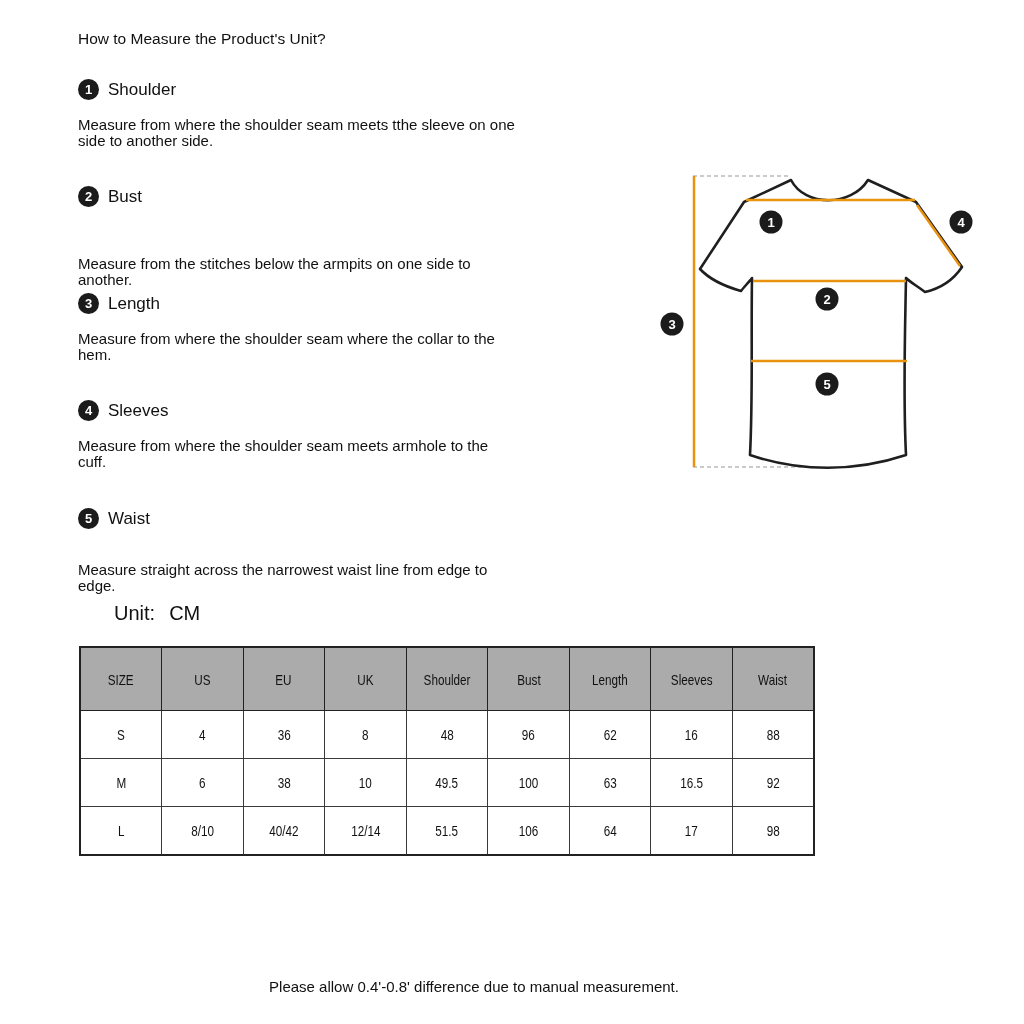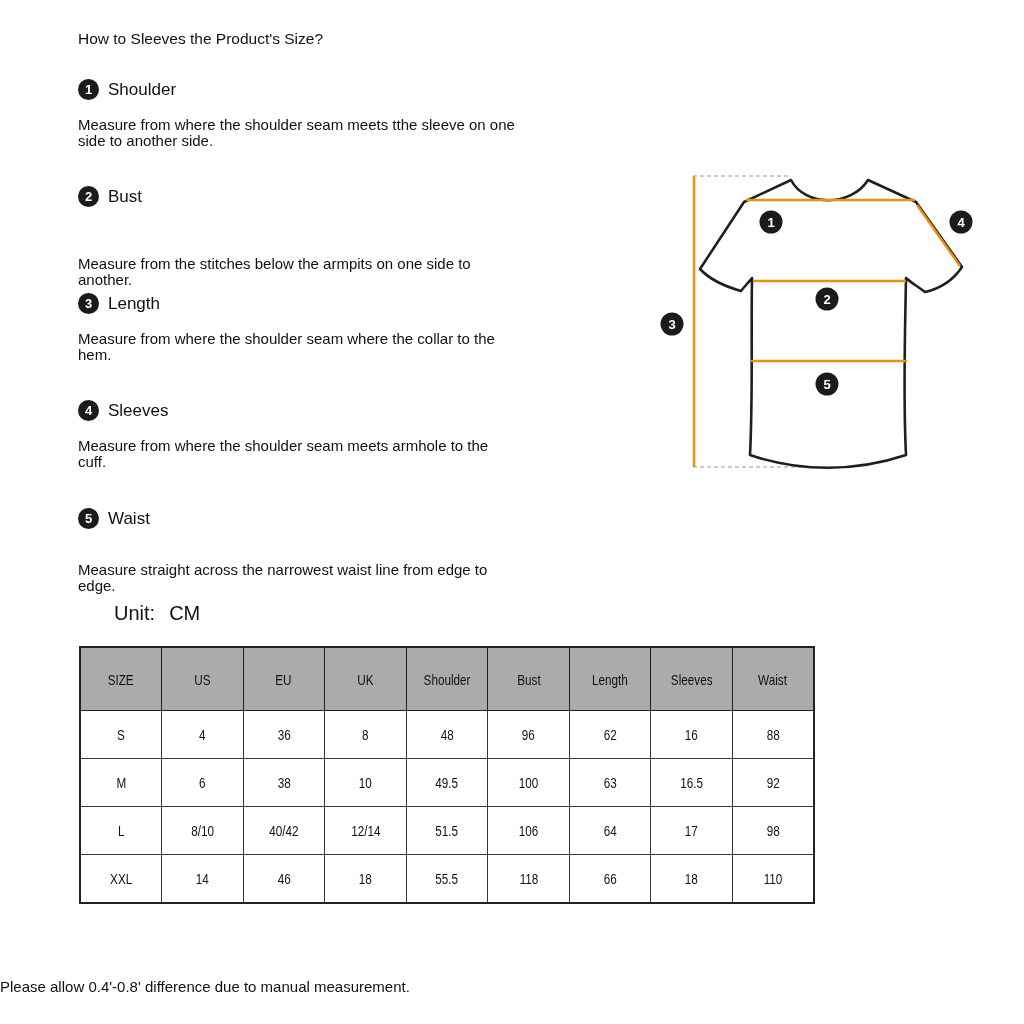--- a/index.html
+++ b/index.html
@@ -37,26 +37,26 @@
   #size-table th{
     background:#ababab;height:62px;border:1.5px solid #222222;
     font-size:15px;font-weight:normal;text-align:center;vertical-align:middle;padding:0;
   }
   #size-table td{
     background:#ffffff;height:47px;border:1px solid #3a3a3a;
     font-size:15px;text-align:center;vertical-align:middle;padding:0;
   }
   .cond{display:inline-block;transform:scaleX(0.78);transform-origin:center;white-space:nowrap;}
   
-  #footer-note{left:0;top:978px;width:948px;text-align:left;font-size:15px;}
+  #footer-note{left:0;top:978px;width:948px;text-align:center;font-size:15px;}
 </style>
 </head>
 <body>
 
-<div class="abs" id="title">How to Sleeves the Product's Size?</div>
+<div class="abs" id="title">How to Measure the Product's Unit?</div>
 
 <div class="abs instr-head" id="h1">
   <span class="num-badge">1</span>
   <span class="instr-label">Shoulder</span>
 </div>
 <div class="abs instr-text" id="p1">Measure from where the shoulder seam meets tthe sleeve on one
 side to another side.</div>
 
 <div class="abs instr-head" id="h2">
   <span class="num-badge">2</span>
@@ -178,27 +178,16 @@
         <td><span class="cond">L</span></td>
         <td><span class="cond">8/10</span></td>
         <td><span class="cond">40/42</span></td>
         <td><span class="cond">12/14</span></td>
         <td><span class="cond">51.5</span></td>
         <td><span class="cond">106</span></td>
         <td><span class="cond">64</span></td>
         <td><span class="cond">17</span></td>
         <td><span class="cond">98</span></td>
       </tr>
-      <tr>
-        <td><span class="cond">XXL</span></td>
-        <td><span class="cond">14</span></td>
-        <td><span class="cond">46</span></td>
-        <td><span class="cond">18</span></td>
-        <td><span class="cond">55.5</span></td>
-        <td><span class="cond">118</span></td>
-        <td><span class="cond">66</span></td>
-        <td><span class="cond">18</span></td>
-        <td><span class="cond">110</span></td>
-      </tr>
     </tbody>
 </table>
 
 <div class="abs" id="footer-note">Please allow 0.4'-0.8' difference due to manual measurement.</div>
 
 </body></html>

